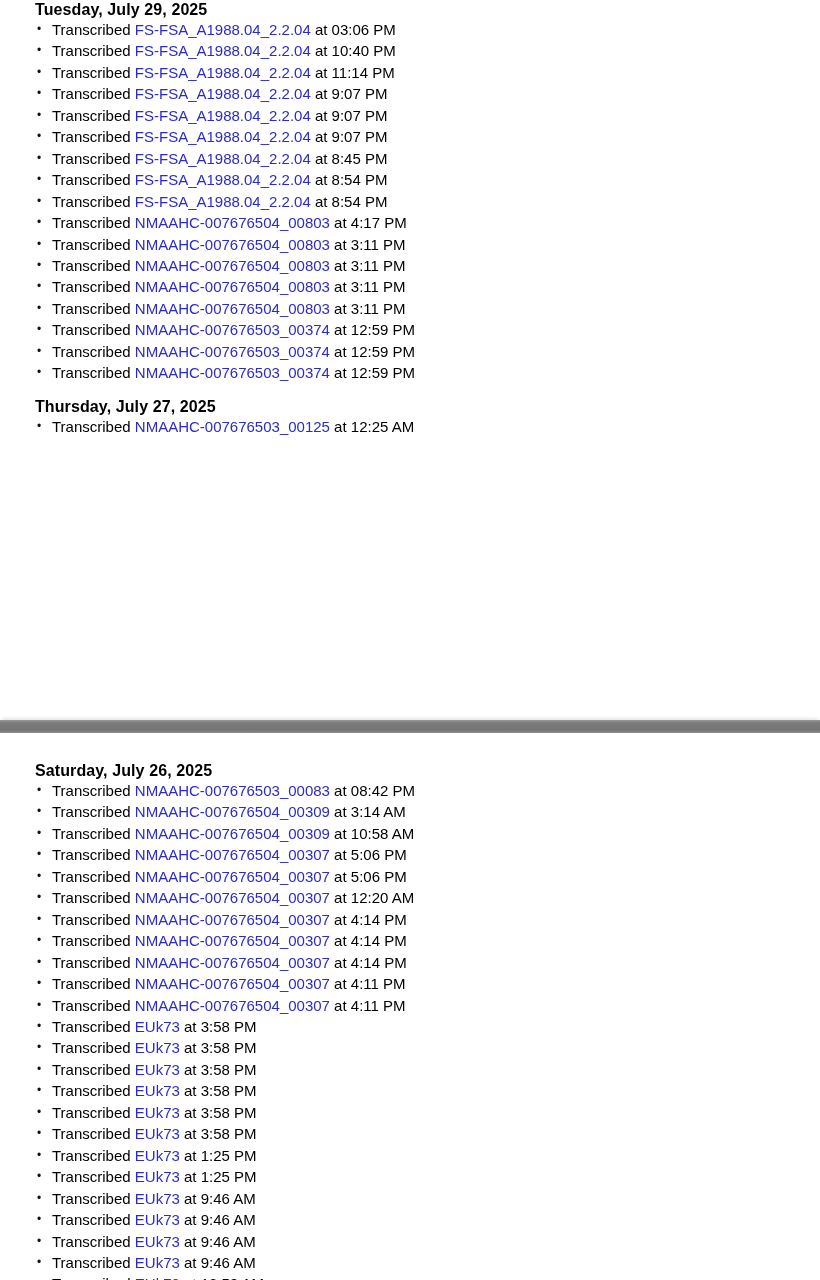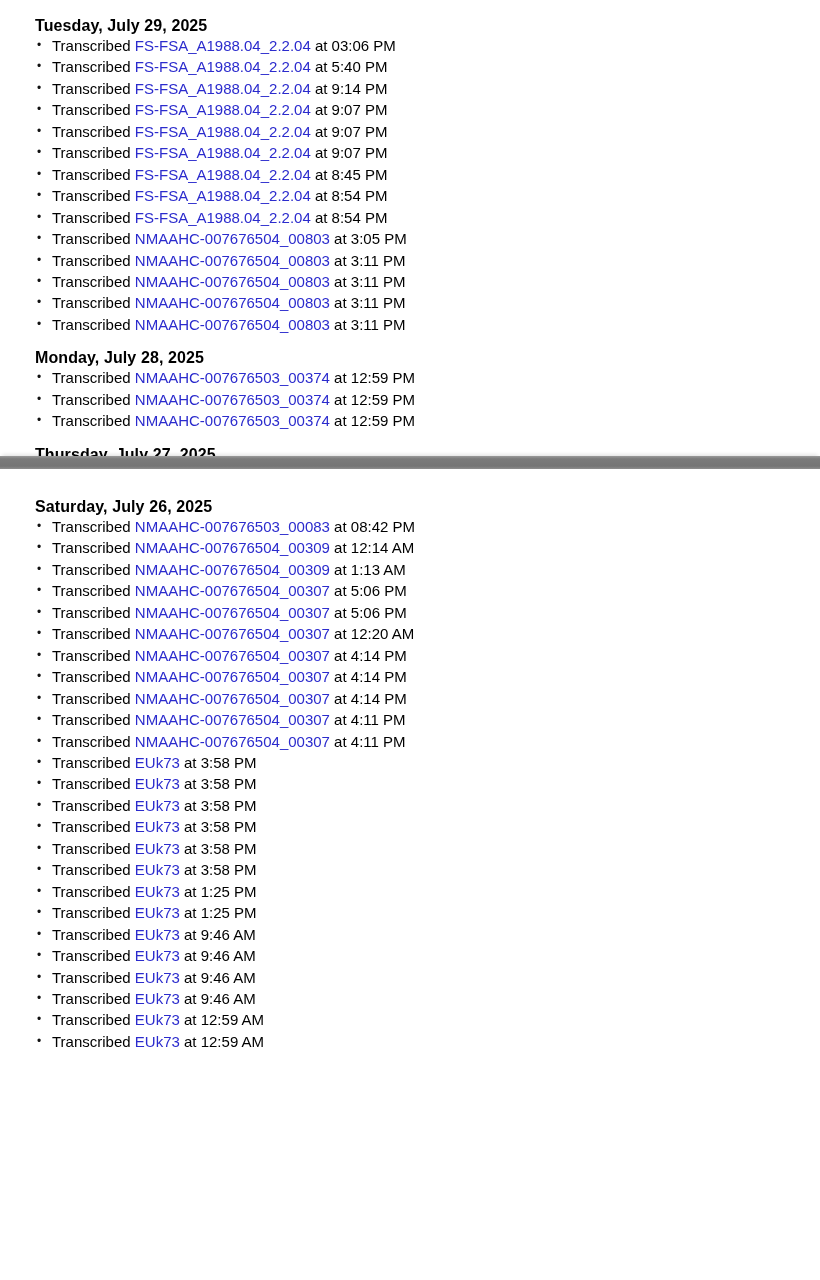--- a/index.html
+++ b/index.html
@@ -12,21 +12,21 @@
     color: #000000;
     overflow: hidden;
   }
   .viewport { width: 820px; height: 1280px; overflow: hidden; }
   .page {
     box-sizing: border-box;
     background: #ffffff;
     padding-left: 35px;
     overflow: hidden;
   }
-  .page--first { height: 456px; padding-top: 16px; border-radius: 32px; }
+  .page--first { height: 720px; padding-top: 0; border-radius: 32px; }
   .page--second { height: 699px; padding-top: 28px; }
   .page-break {
     height: 13px;
     width: 820px;
     background: linear-gradient(to bottom, #9a9a9a 0%, #7b7b7b 22%, #757575 78%, #8e8e8e 100%);
     box-shadow: 0 -3px 4px -2px rgba(0,0,0,0.14), 0 3px 4px -2px rgba(0,0,0,0.14);
   }
   .day-heading {
     font-size: 16px;
     font-weight: 700;
@@ -64,50 +64,49 @@
 <style>.item-link{color:#2b2bcd;}body{color:#000000;background:#ffffff;}</style></head>
 <body>
 
 <div class="viewport">
   <div class="page page--first" id="mount-page-1">
   <section class="day-section">
     <h2 class="day-heading">Tuesday, July 29, 2025</h2>
     <ul class="activity-list">
   <li class="activity-item"><span class="bullet">•</span><span class="prefix">Transcribed </span><a class="item-link" href="#">FS-FSA_A1988.04_2.2.04</a><span class="time"> at 03:06 PM</span></li>
 
-  <li class="activity-item"><span class="bullet">•</span><span class="prefix">Transcribed </span><a class="item-link" href="#">FS-FSA_A1988.04_2.2.04</a><span class="time"> at 5:40 PM</span></li>
+  <li class="activity-item"><span class="bullet">•</span><span class="prefix">Transcribed </span><a class="item-link" href="#">FS-FSA_A1988.04_2.2.04</a><span class="time"> at 10:40 PM</span></li>
 
-  <li class="activity-item"><span class="bullet">•</span><span class="prefix">Transcribed </span><a class="item-link" href="#">FS-FSA_A1988.04_2.2.04</a><span class="time"> at 9:14 PM</span></li>
+  <li class="activity-item"><span class="bullet">•</span><span class="prefix">Transcribed </span><a class="item-link" href="#">FS-FSA_A1988.04_2.2.04</a><span class="time"> at 11:14 PM</span></li>
 
   <li class="activity-item"><span class="bullet">•</span><span class="prefix">Transcribed </span><a class="item-link" href="#">FS-FSA_A1988.04_2.2.04</a><span class="time"> at 9:07 PM</span></li>
 
   <li class="activity-item"><span class="bullet">•</span><span class="prefix">Transcribed </span><a class="item-link" href="#">FS-FSA_A1988.04_2.2.04</a><span class="time"> at 9:07 PM</span></li>
 
   <li class="activity-item"><span class="bullet">•</span><span class="prefix">Transcribed </span><a class="item-link" href="#">FS-FSA_A1988.04_2.2.04</a><span class="time"> at 9:07 PM</span></li>
 
   <li class="activity-item"><span class="bullet">•</span><span class="prefix">Transcribed </span><a class="item-link" href="#">FS-FSA_A1988.04_2.2.04</a><span class="time"> at 8:45 PM</span></li>
 
   <li class="activity-item"><span class="bullet">•</span><span class="prefix">Transcribed </span><a class="item-link" href="#">FS-FSA_A1988.04_2.2.04</a><span class="time"> at 8:54 PM</span></li>
 
   <li class="activity-item"><span class="bullet">•</span><span class="prefix">Transcribed </span><a class="item-link" href="#">FS-FSA_A1988.04_2.2.04</a><span class="time"> at 8:54 PM</span></li>
 
-  <li class="activity-item"><span class="bullet">•</span><span class="prefix">Transcribed </span><a class="item-link" href="#">NMAAHC-007676504_00803</a><span class="time"> at 3:05 PM</span></li>
+  <li class="activity-item"><span class="bullet">•</span><span class="prefix">Transcribed </span><a class="item-link" href="#">NMAAHC-007676504_00803</a><span class="time"> at 4:17 PM</span></li>
 
   <li class="activity-item"><span class="bullet">•</span><span class="prefix">Transcribed </span><a class="item-link" href="#">NMAAHC-007676504_00803</a><span class="time"> at 3:11 PM</span></li>
 
   <li class="activity-item"><span class="bullet">•</span><span class="prefix">Transcribed </span><a class="item-link" href="#">NMAAHC-007676504_00803</a><span class="time"> at 3:11 PM</span></li>
 
   <li class="activity-item"><span class="bullet">•</span><span class="prefix">Transcribed </span><a class="item-link" href="#">NMAAHC-007676504_00803</a><span class="time"> at 3:11 PM</span></li>
 
   <li class="activity-item"><span class="bullet">•</span><span class="prefix">Transcribed </span><a class="item-link" href="#">NMAAHC-007676504_00803</a><span class="time"> at 3:11 PM</span></li>
 </ul>
   </section>
 
   <section class="day-section">
-    <h2 class="day-heading">Monday, July 28, 2025</h2>
     <ul class="activity-list">
   <li class="activity-item"><span class="bullet">•</span><span class="prefix">Transcribed </span><a class="item-link" href="#">NMAAHC-007676503_00374</a><span class="time"> at 12:59 PM</span></li>
 
   <li class="activity-item"><span class="bullet">•</span><span class="prefix">Transcribed </span><a class="item-link" href="#">NMAAHC-007676503_00374</a><span class="time"> at 12:59 PM</span></li>
 
   <li class="activity-item"><span class="bullet">•</span><span class="prefix">Transcribed </span><a class="item-link" href="#">NMAAHC-007676503_00374</a><span class="time"> at 12:59 PM</span></li>
 </ul>
   </section>
 
   <section class="day-section">
@@ -117,23 +116,23 @@
 </ul>
   </section>
 </div>
   <div class="page-break"></div>
   <div class="page page--second" id="mount-page-2">
   <section class="day-section">
     <h2 class="day-heading">Saturday, July 26, 2025</h2>
     <ul class="activity-list">
   <li class="activity-item"><span class="bullet">•</span><span class="prefix">Transcribed </span><a class="item-link" href="#">NMAAHC-007676503_00083</a><span class="time"> at 08:42 PM</span></li>
 
-  <li class="activity-item"><span class="bullet">•</span><span class="prefix">Transcribed </span><a class="item-link" href="#">NMAAHC-007676504_00309</a><span class="time"> at 12:14 AM</span></li>
+  <li class="activity-item"><span class="bullet">•</span><span class="prefix">Transcribed </span><a class="item-link" href="#">NMAAHC-007676504_00309</a><span class="time"> at 3:14 AM</span></li>
 
-  <li class="activity-item"><span class="bullet">•</span><span class="prefix">Transcribed </span><a class="item-link" href="#">NMAAHC-007676504_00309</a><span class="time"> at 1:13 AM</span></li>
+  <li class="activity-item"><span class="bullet">•</span><span class="prefix">Transcribed </span><a class="item-link" href="#">NMAAHC-007676504_00309</a><span class="time"> at 10:58 AM</span></li>
 </ul>
   </section>
 
   <section class="day-section">
     <ul class="activity-list">
   <li class="activity-item"><span class="bullet">•</span><span class="prefix">Transcribed </span><a class="item-link" href="#">NMAAHC-007676504_00307</a><span class="time"> at 5:06 PM</span></li>
 
   <li class="activity-item"><span class="bullet">•</span><span class="prefix">Transcribed </span><a class="item-link" href="#">NMAAHC-007676504_00307</a><span class="time"> at 5:06 PM</span></li>
 
   <li class="activity-item"><span class="bullet">•</span><span class="prefix">Transcribed </span><a class="item-link" href="#">NMAAHC-007676504_00307</a><span class="time"> at 12:20 AM</span></li>

